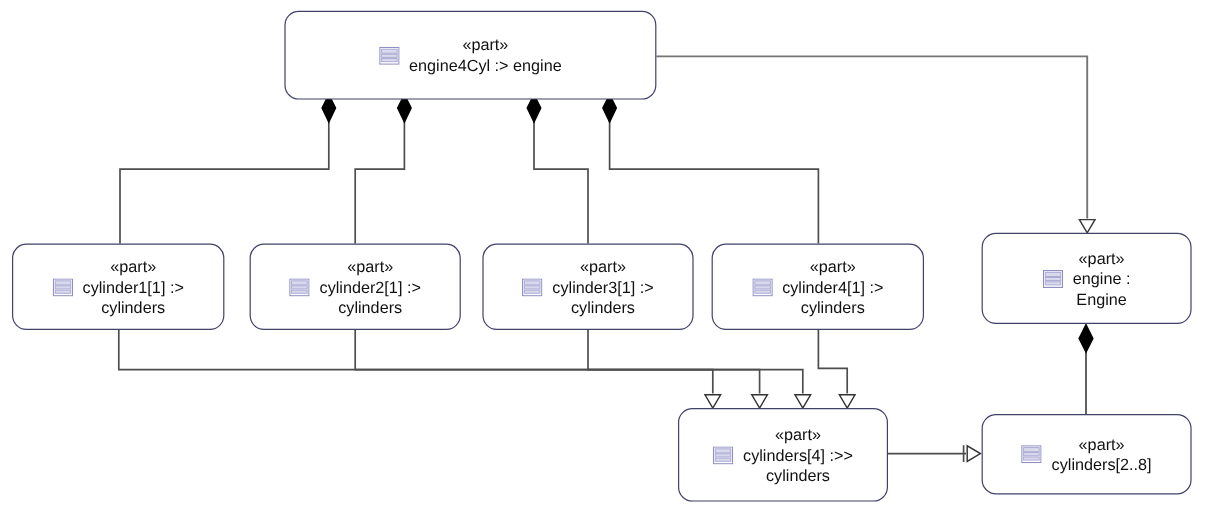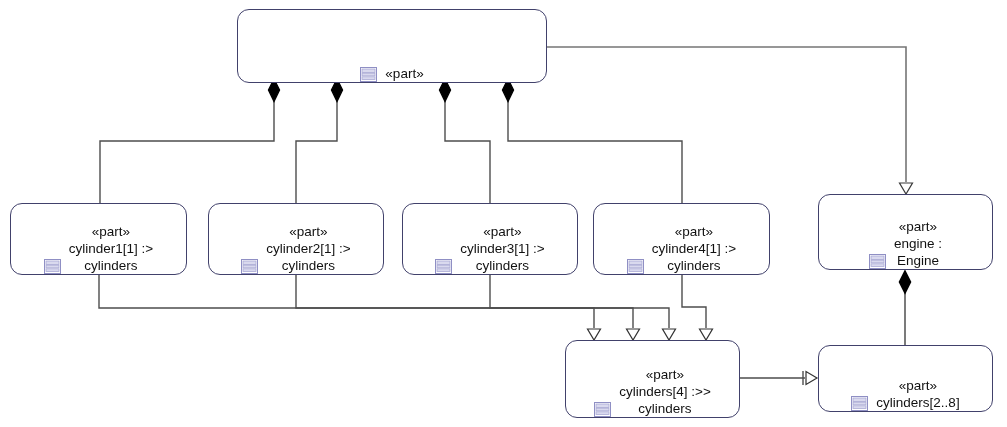--- a/index.html
+++ b/index.html
@@ -4,21 +4,21 @@
 <style>
   html,body { margin:0; padding:0; background:#fff; }
   #canvas {
     position:relative; width:1007px; height:427px; background:#ffffff;
     font-family:"Liberation Sans","DejaVu Sans",sans-serif; overflow:hidden;
   }
   #edges { position:absolute; left:0; top:0; width:1007px; height:427px; }
   .node {
     position:absolute; box-sizing:border-box; background:#ffffff;
     border:1.4px solid #41416b; border-radius:12px;
-    display:flex; align-items:flex-end; justify-content:center;
+    display:flex; align-items:center; justify-content:center;
     font-size:13.5px; line-height:17px; color:#111111; z-index:2;
   }
   .node .icon { flex:0 0 auto; margin-right:8px; display:inline-flex; }
   .node .txt { text-align:center; white-space:nowrap; }
   .node .line:empty { display:none; }
 
   #n-engine4cyl  { left:237px; top:9px;   width:310px; height:74px; }
   #n-cylinder1   { left:10px;  top:203px; width:177px; height:72px; }
   #n-cylinder2   { left:208px; top:203px; width:176px; height:72px; }
   #n-cylinder3   { left:402px; top:203px; width:176px; height:72px; }
@@ -89,20 +89,21 @@
     <span class="icon">
       <svg width="17" height="15" viewBox="0 0 17 15">
           <rect x="0.5" y="0.5" width="16" height="14" fill="#ffffff" stroke="#8f8fc4"></rect>
           <rect x="2" y="2" width="13" height="3.4" fill="#d9d9ee" stroke="#a9a9d4" stroke-width="0.8"></rect>
           <rect x="2" y="6.2" width="13" height="2.6" fill="#d9d9ee" stroke="#a9a9d4" stroke-width="0.8"></rect>
           <rect x="2" y="9.8" width="13" height="2.6" fill="#d9d9ee" stroke="#a9a9d4" stroke-width="0.8"></rect>
         </svg>
     </span>
     <div class="txt">
       <div class="line">«part»</div>
+      <div class="line">engine4Cyl :&gt; engine</div>
 
     </div>
   </div>
 
   <div class="node" id="n-cylinder1">
     <span class="icon">
       <svg width="17" height="15" viewBox="0 0 17 15">
           <rect x="0.5" y="0.5" width="16" height="14" fill="#ffffff" stroke="#8f8fc4"></rect>
           <rect x="2" y="2" width="13" height="3.4" fill="#d9d9ee" stroke="#a9a9d4" stroke-width="0.8"></rect>
           <rect x="2" y="6.2" width="13" height="2.6" fill="#d9d9ee" stroke="#a9a9d4" stroke-width="0.8"></rect>

